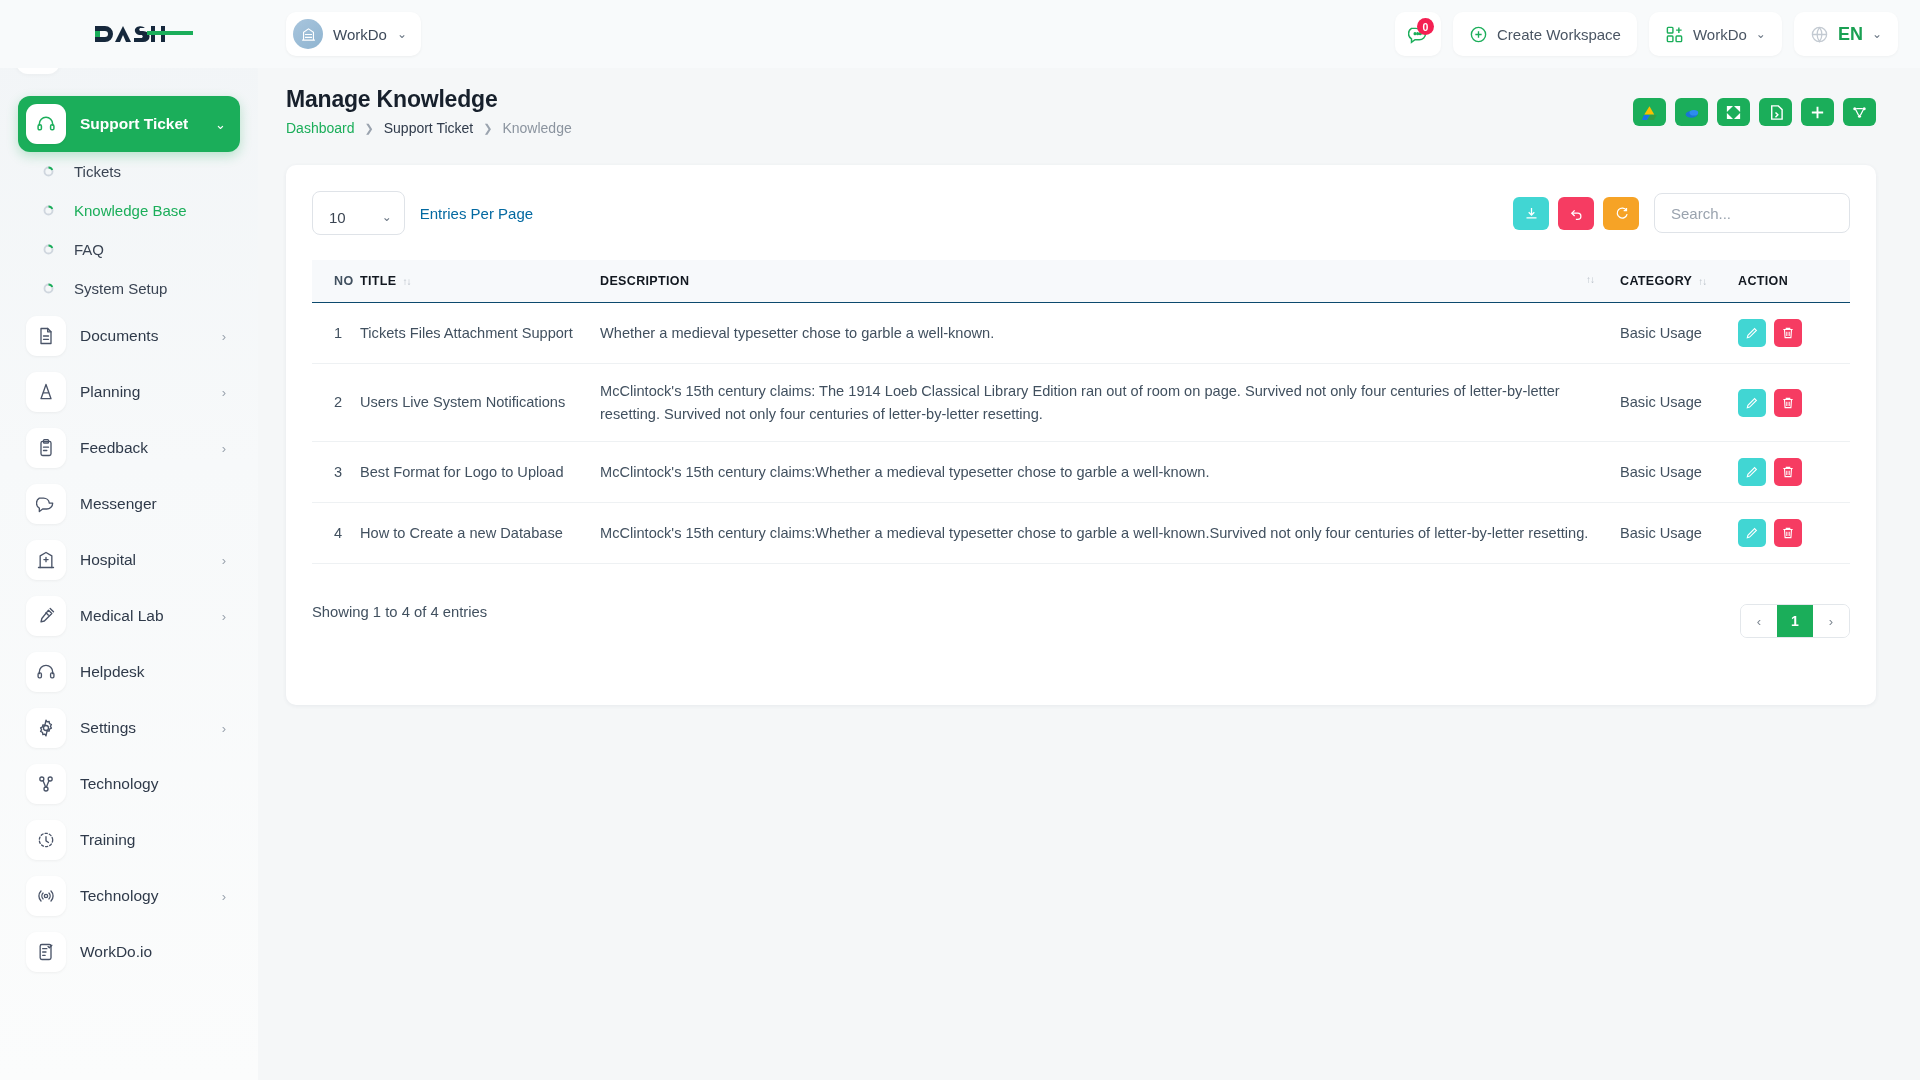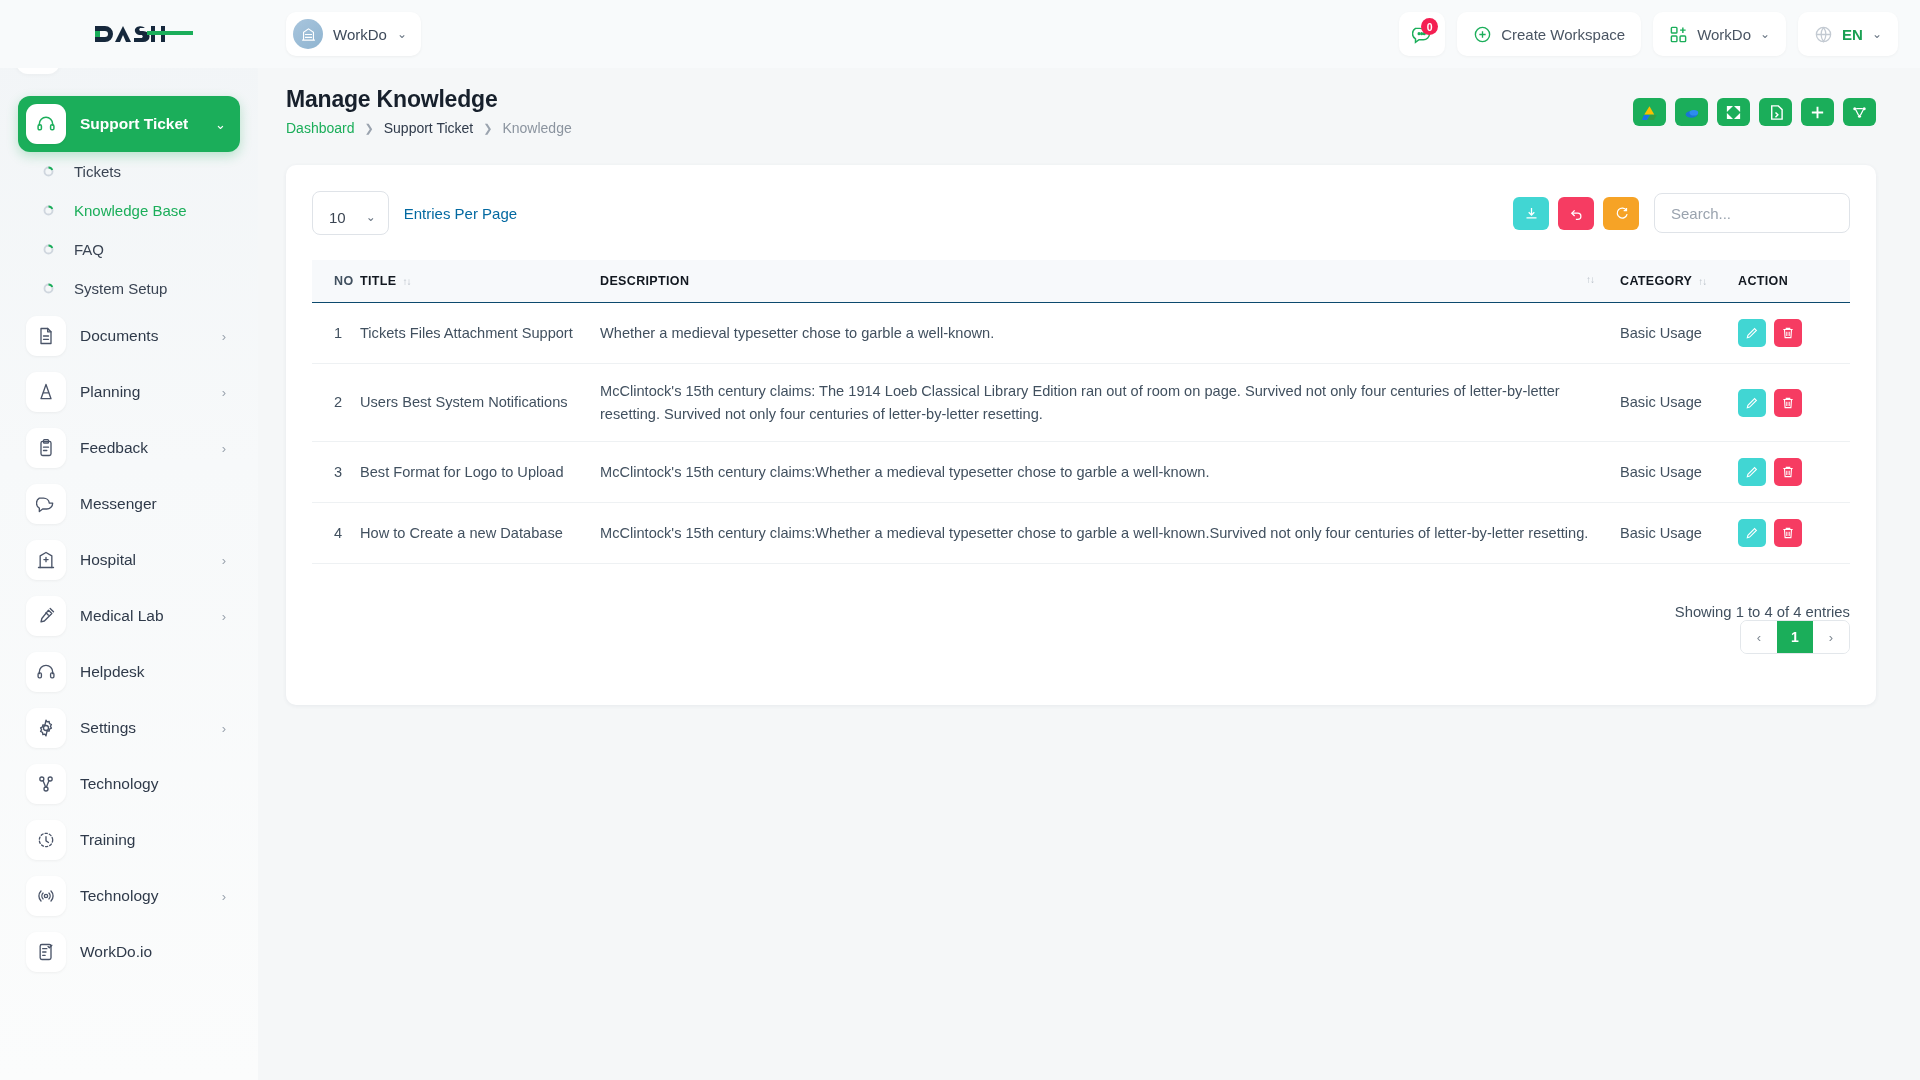--- a/index.html
+++ b/index.html
@@ -50,21 +50,21 @@
   }
   .icon-chip.sq { width: 46px; }
   .icon-chip.pad { padding: 0 16px; gap: 9px; font-size: 15px; color: #4a5563; }
   .badge {
     position: absolute; top: 6px; right: 7px;
     background: #f41f52; color: #fff; border-radius: 9px;
     min-width: 17px; height: 17px; font-size: 10.5px;
     display: flex; align-items: center; justify-content: center;
     padding: 0 4px; font-weight: 600;
   }
-  .lang-txt { color: #1aa053; font-size: 15px; font-weight: 600; }
+  .lang-txt { color: #1aa053; font-size: 18px; font-weight: 600; }
 
   
   .sidebar {
     position: absolute; top: 52px; left: 0; width: 258px; height: 1028px;
     background: linear-gradient(180deg,#f2f5f7 0%, #f7f9fa 40%, #fbfcfc 100%);
     overflow: hidden; z-index: 20;
   }
   .side-peek {
     position: absolute; top: -22px; left: 16px;
     width: 44px; height: 44px; border-radius: 12px; background:#fff;
@@ -127,21 +127,21 @@
 
   .card {
     margin: 29px 44px 0 28px; background: #fff; border-radius: 10px;
     box-shadow: 0 1px 4px rgba(40,60,90,.07);
     padding: 26px 26px 28px 26px; min-height: 540px;
   }
 
   .card-tools { display: flex; align-items: center; height: 44px; }
   .perpage {
     height: 44px; border: 1px solid #dfe3e8; border-radius: 8px;
-    display: flex; align-items: center; padding: 8px 12px 0 16px; gap: 20px;
+    display: flex; align-items: center; padding: 8px 12px 0 16px; gap: 36px;
     font-size: 15px; color: #3b4553; cursor: pointer; background: #fff;
   }
   .perpage-label { margin-left: 15px; font-size: 15px; color: #0369a1; }
   .tools-right { margin-left: auto; display: flex; align-items: center; gap: 9px; }
   .tbtn {
     width: 36px; height: 33px; border-radius: 6px; border: none; cursor: pointer;
     display: flex; align-items: center; justify-content: center;
   }
   .search-box {
     width: 196px; height: 40px; border: 1px solid #dfe3e8; border-radius: 8px;
@@ -169,21 +169,21 @@
   .c-cat { width: 118px; text-align: left; }
   .c-act { width: 112px; }
   .act-wrap { display: flex; gap: 8px; }
   .abtn {
     width: 28px; height: 28px; border-radius: 5px; border: none; cursor: pointer;
     display: flex; align-items: center; justify-content: center;
   }
   .abtn.edit { background: #41d6d3; }
   .abtn.del { background: #f63c62; }
 
-  .card-foot { display: flex; align-items: flex-end; margin-top: 40px; flex-direction: column; }
+  .card-foot { display: flex; align-items: flex-start; margin-top: 40px; }
   .showing { font-size: 14.8px; color: #41505f; }
   .pager {
     margin-left: auto; display: flex; align-items: center;
     border: 1px solid #e3e7eb; border-radius: 7px; overflow: hidden; height: 34px;
   }
   .pg {
     min-width: 36px; height: 32px; display: flex; align-items: center;
     justify-content: center; font-size: 14px; color: #41505f; cursor: pointer;
     background: #fff;
   }
@@ -558,21 +558,21 @@
                   <svg width="14" height="14" viewBox="0 0 24 24" fill="none" stroke="#fff" stroke-width="1.9">
                     <path d="M4 6h16M9 6V4h6v2M6 6l1 14h10l1-14"></path>
                     <path d="M10 10v7M14 10v7"></path>
                   </svg>
                 </button>
               </div>
             </td>
           </tr>
           <tr>
             <td class="c-no">2</td>
-            <td class="c-title">Users Best System Notifications</td>
+            <td class="c-title">Users Live System Notifications</td>
             <td class="c-desc">McClintock's 15th century claims: The 1914 Loeb Classical Library Edition ran out of room on page. Survived not only four centuries of letter-by-letter resetting. Survived not only four centuries of letter-by-letter resetting.</td>
             <td class="c-cat">Basic Usage</td>
             <td class="c-act">
               <div class="act-wrap">
                 <button class="abtn edit">
                   <svg width="14" height="14" viewBox="0 0 24 24" fill="none" stroke="#fff" stroke-width="1.9">
                     <path d="M16.5 4.5l3 3L8 19l-4 1 1-4z"></path>
                   </svg>
                 </button>
                 <button class="abtn del">

